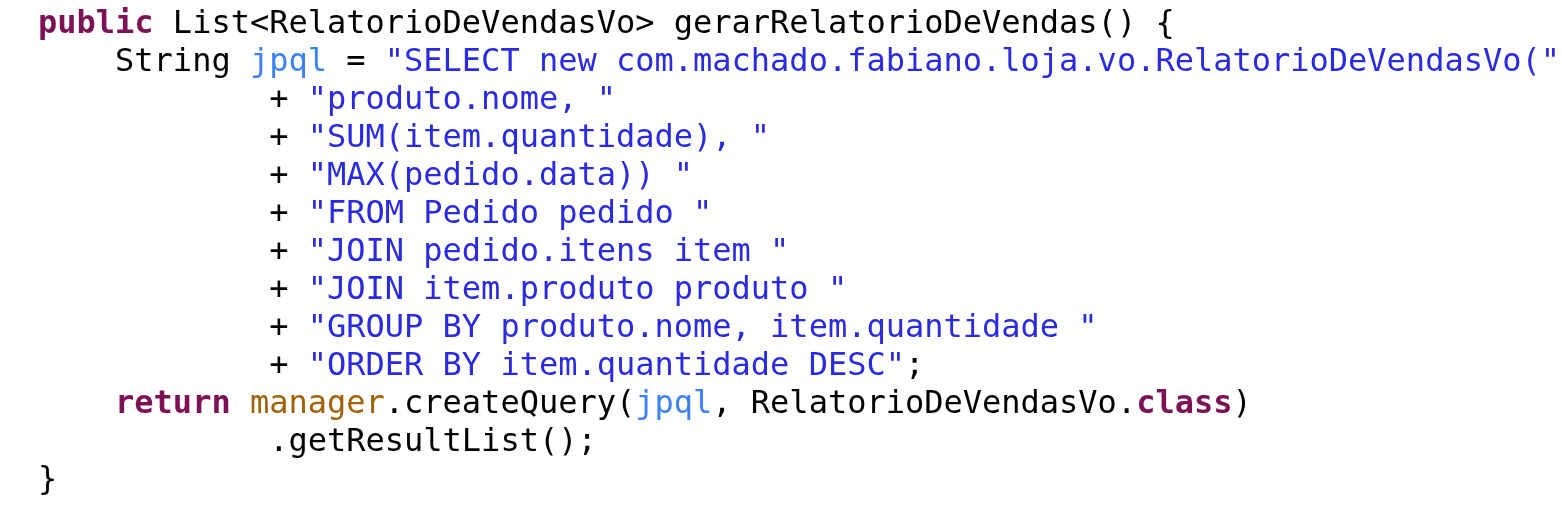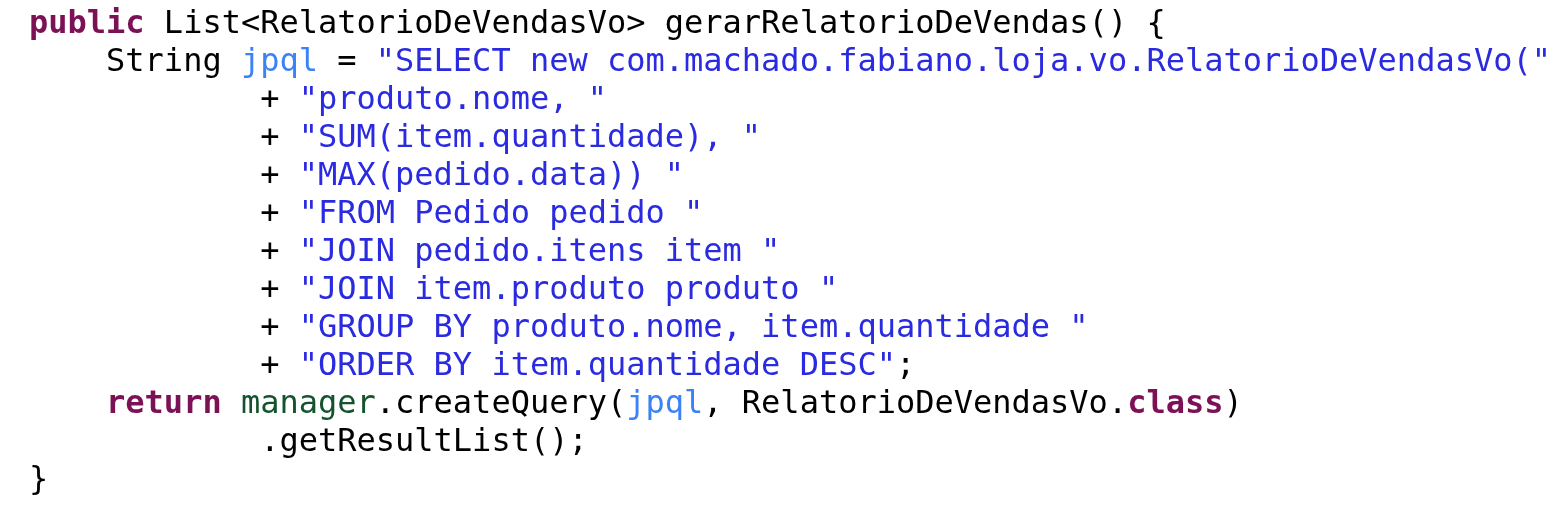--- a/index.html
+++ b/index.html
@@ -9,37 +9,37 @@
     background: #ffffff;
   }
   body {
     width: 1562px;
     height: 506px;
     overflow: hidden;
     font-family: "DejaVu Sans Mono", "Liberation Mono", monospace;
   }
   #code-block {
     position: absolute;
-    left: 29px;
+    left: 38px;
     top: 3px;
     font-size: 32px;
     line-height: 38px;
     letter-spacing: 0px;
     white-space: pre;
     color: #000000;
     -webkit-font-smoothing: antialiased;
   }
   .code-line {
     white-space: pre;
     height: 38px;
     display: block;
   }
   
   .tok-plain   { color: #000000; }
   .tok-keyword { color: #7d1155; font-weight: bold; }
   .tok-string  { color: #2a2ae0; }
-  .tok-field   { color: #14532d; }
+  .tok-field   { color: #a16207; }
   .tok-local   { color: #3b82f6; }
 </style>
 </head>
 <body style="background: rgb(255, 255, 255);">
 
 <div id="code-block" style="font-size: 32px; line-height: 38px;"><span class="code-line"><span class="tok-keyword">public</span><span class="tok-plain"> List&lt;RelatorioDeVendasVo&gt; gerarRelatorioDeVendas() {</span></span><span class="code-line"><span class="tok-plain">    String </span><span class="tok-local">jpql</span><span class="tok-plain"> = </span><span class="tok-string">"SELECT new com.machado.fabiano.loja.vo.RelatorioDeVendasVo("</span></span><span class="code-line"><span class="tok-plain">            + </span><span class="tok-string">"produto.nome, "</span></span><span class="code-line"><span class="tok-plain">            + </span><span class="tok-string">"SUM(item.quantidade), "</span></span><span class="code-line"><span class="tok-plain">            + </span><span class="tok-string">"MAX(pedido.data)) "</span></span><span class="code-line"><span class="tok-plain">            + </span><span class="tok-string">"FROM Pedido pedido "</span></span><span class="code-line"><span class="tok-plain">            + </span><span class="tok-string">"JOIN pedido.itens item "</span></span><span class="code-line"><span class="tok-plain">            + </span><span class="tok-string">"JOIN item.produto produto "</span></span><span class="code-line"><span class="tok-plain">            + </span><span class="tok-string">"GROUP BY produto.nome, item.quantidade "</span></span><span class="code-line"><span class="tok-plain">            + </span><span class="tok-string">"ORDER BY item.quantidade DESC"</span><span class="tok-plain">;</span></span><span class="code-line"><span class="tok-plain">    </span><span class="tok-keyword">return</span><span class="tok-plain"> </span><span class="tok-field">manager</span><span class="tok-plain">.createQuery(</span><span class="tok-local">jpql</span><span class="tok-plain">, RelatorioDeVendasVo.</span><span class="tok-keyword">class</span><span class="tok-plain">)</span></span><span class="code-line"><span class="tok-plain">            .getResultList();</span></span><span class="code-line"><span class="tok-plain">}</span></span></div>
 
 </body></html>

